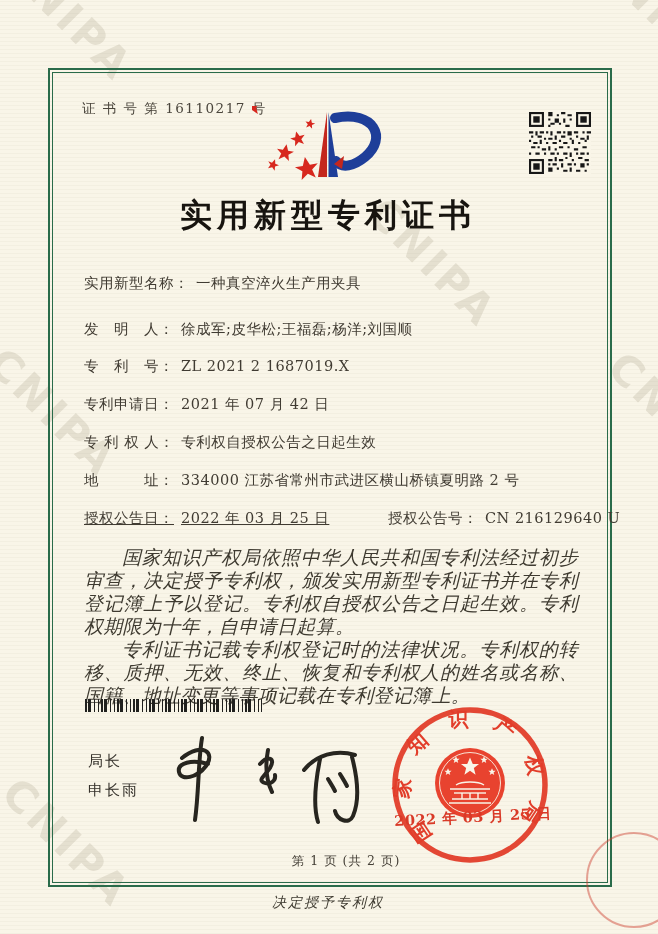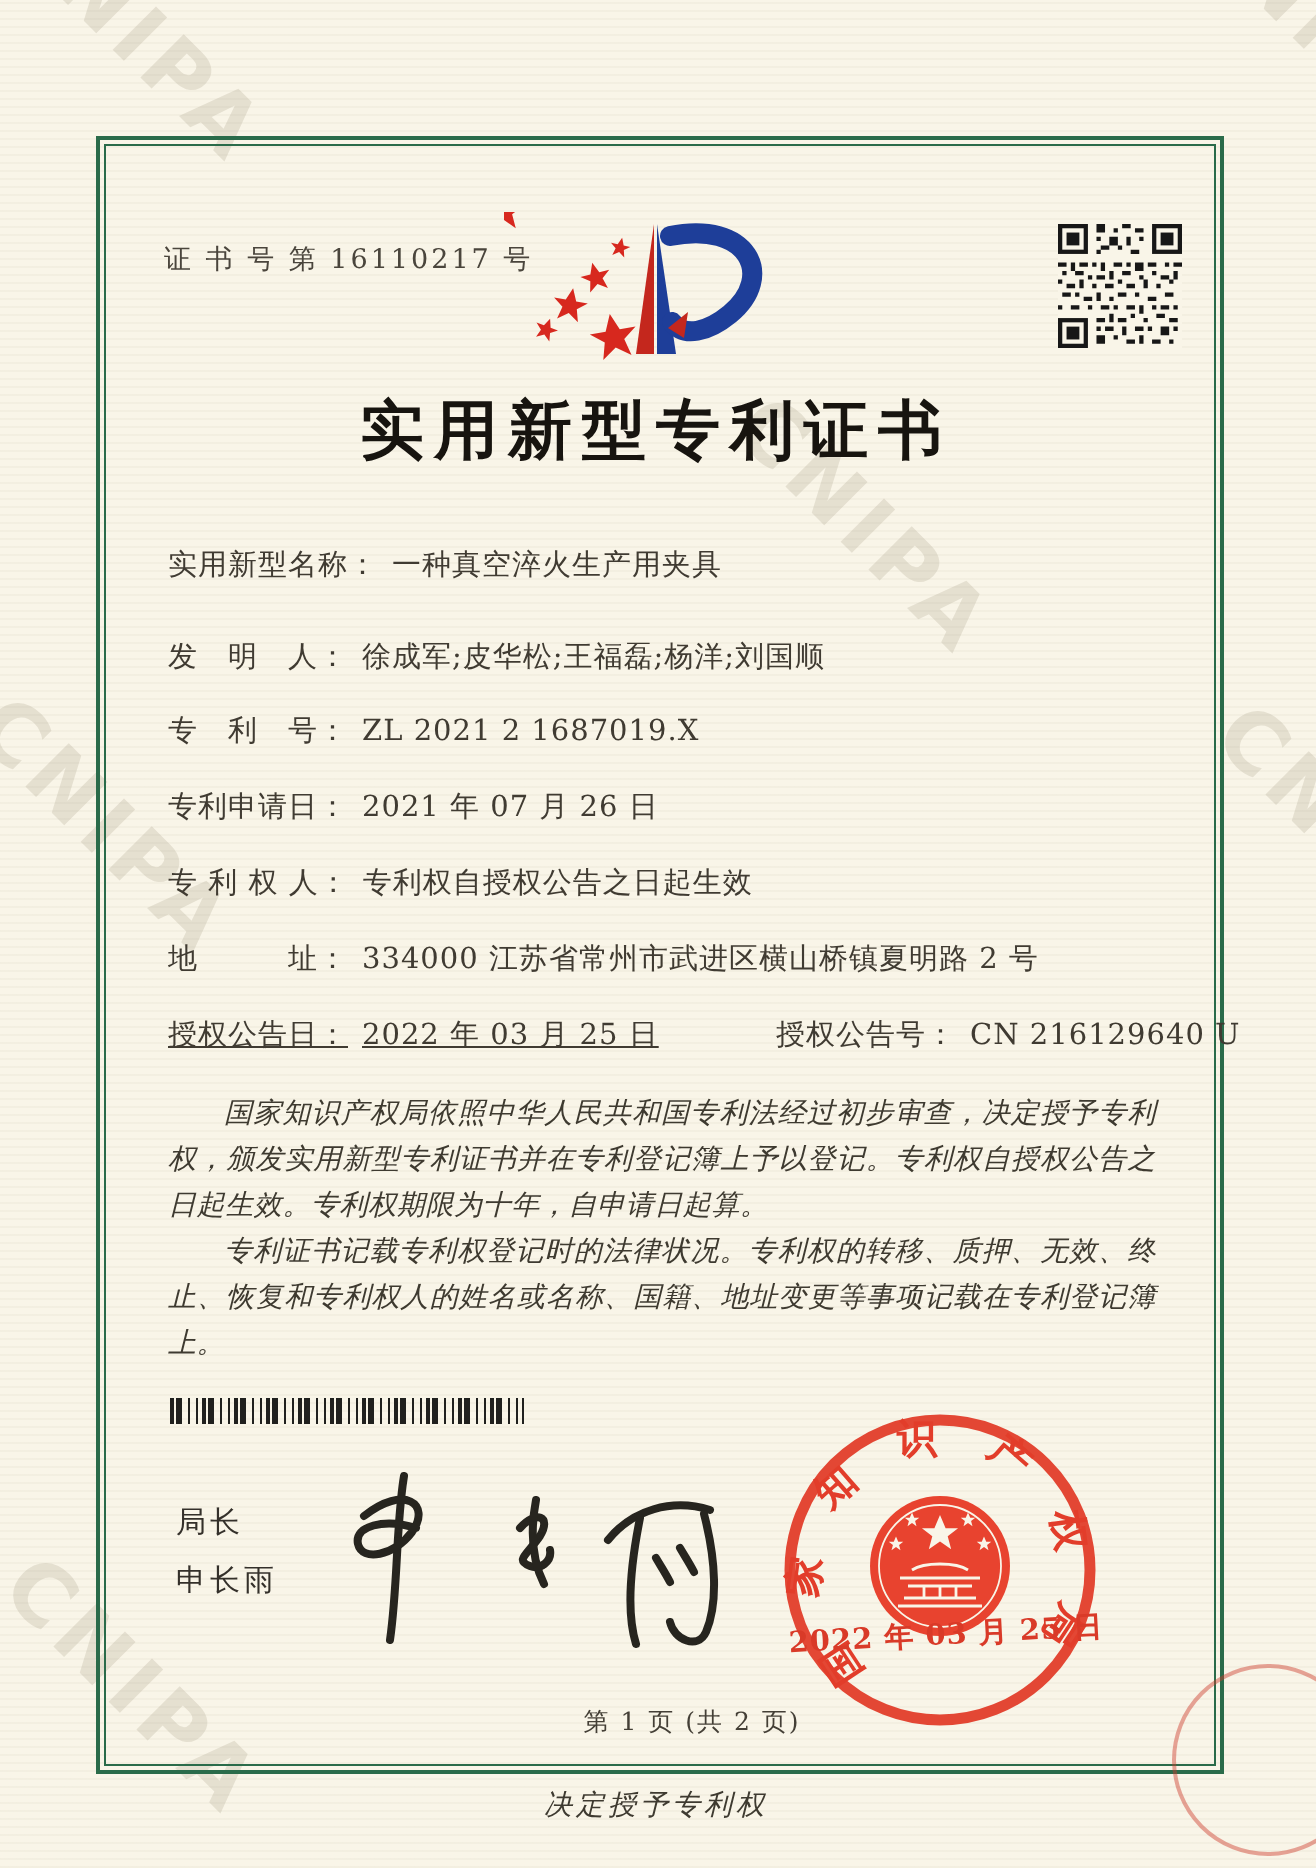--- a/index.html
+++ b/index.html
@@ -23,40 +23,40 @@
     white-space:nowrap;
     pointer-events:none;
   }
   .frame{
     position:absolute;left:48px;top:68px;width:560px;height:815px;
     border:2px solid #2a6b4a;
   }
   .frame-inner{position:absolute;inset:2px;border:1px solid #2a6b4a;}
   .cert-no{
     position:absolute;left:82px;top:100px;
-    font-size:13.5px;letter-spacing:1.5px;color:#4a453c;margin-top:21px;
+    font-size:13.5px;letter-spacing:1.5px;color:#4a453c;
   }
   .qr{position:absolute;left:529px;top:112px;width:62px;height:62px;}
   .logo{position:absolute;left:252px;top:106px;width:152px;height:84px;}
   .title{
     position:absolute;left:48px;top:194px;width:560px;
     text-align:center;font-size:32px;font-weight:bold;
     letter-spacing:5px;color:#17140f;
   }
   .row{
     position:absolute;left:84px;width:505px;
     font-size:14.5px;line-height:20px;color:#403b32;
     white-space:nowrap;
   }
   .row .lbl{letter-spacing:0.5px;}
   .row .val{margin-left:7px;letter-spacing:0.5px;}
   .grant-no{position:absolute;left:304px;top:0;}
   .paras{
     position:absolute;left:84px;top:546px;width:494px;
-    font-size:14px;line-height:23px;text-align:justify;
+    font-size:19px;line-height:23px;text-align:justify;
     color:#3e3a30;font-style:italic;letter-spacing:0.3px;
   }
   .paras p{margin:0;text-indent:2em;}
   .barcode{
     position:absolute;left:85px;top:699px;width:177px;height:13px;
     background:repeating-linear-gradient(90deg,
       #20201e 0 2px, rgba(0,0,0,0) 2px 3px,
       #20201e 3px 6px, rgba(0,0,0,0) 6px 9px,
       #20201e 9px 10px, rgba(0,0,0,0) 10px 13px,
       #20201e 13px 14px, rgba(0,0,0,0) 14px 16px);
@@ -146,21 +146,21 @@
   <div class="row" style="top:273px;">
     <span class="lbl">实用新型名称：</span><span class="val">一种真空淬火生产用夹具</span>
   </div>
   <div class="row" style="top:319px;">
     <span class="lbl">发　明　人：</span><span class="val">徐成军;皮华松;王福磊;杨洋;刘国顺</span>
   </div>
   <div class="row" style="top:356px;">
     <span class="lbl">专　利　号：</span><span class="val">ZL 2021 2 1687019.X</span>
   </div>
   <div class="row" style="top:394px;">
-    <span class="lbl">专利申请日：</span><span class="val">2021 年 07 月 26 日</span>
+    <span class="lbl">专利申请日：</span><span class="val">2021 年 07 月 42 日</span>
   </div>
   <div class="row" style="top:432px;">
     <span class="lbl">专 利 权 人：</span><span class="val">专利权自授权公告之日起生效</span>
   </div>
   <div class="row" style="top:470px;">
     <span class="lbl">地　　　址：</span><span class="val">334000 江苏省常州市武进区横山桥镇夏明路 2 号</span>
   </div>
   <div class="row" style="top:508px;text-decoration:underline;">
     <span class="lbl">授权公告日：</span><span class="val">2022 年 03 月 25 日</span>
     <span class="grant-no">

